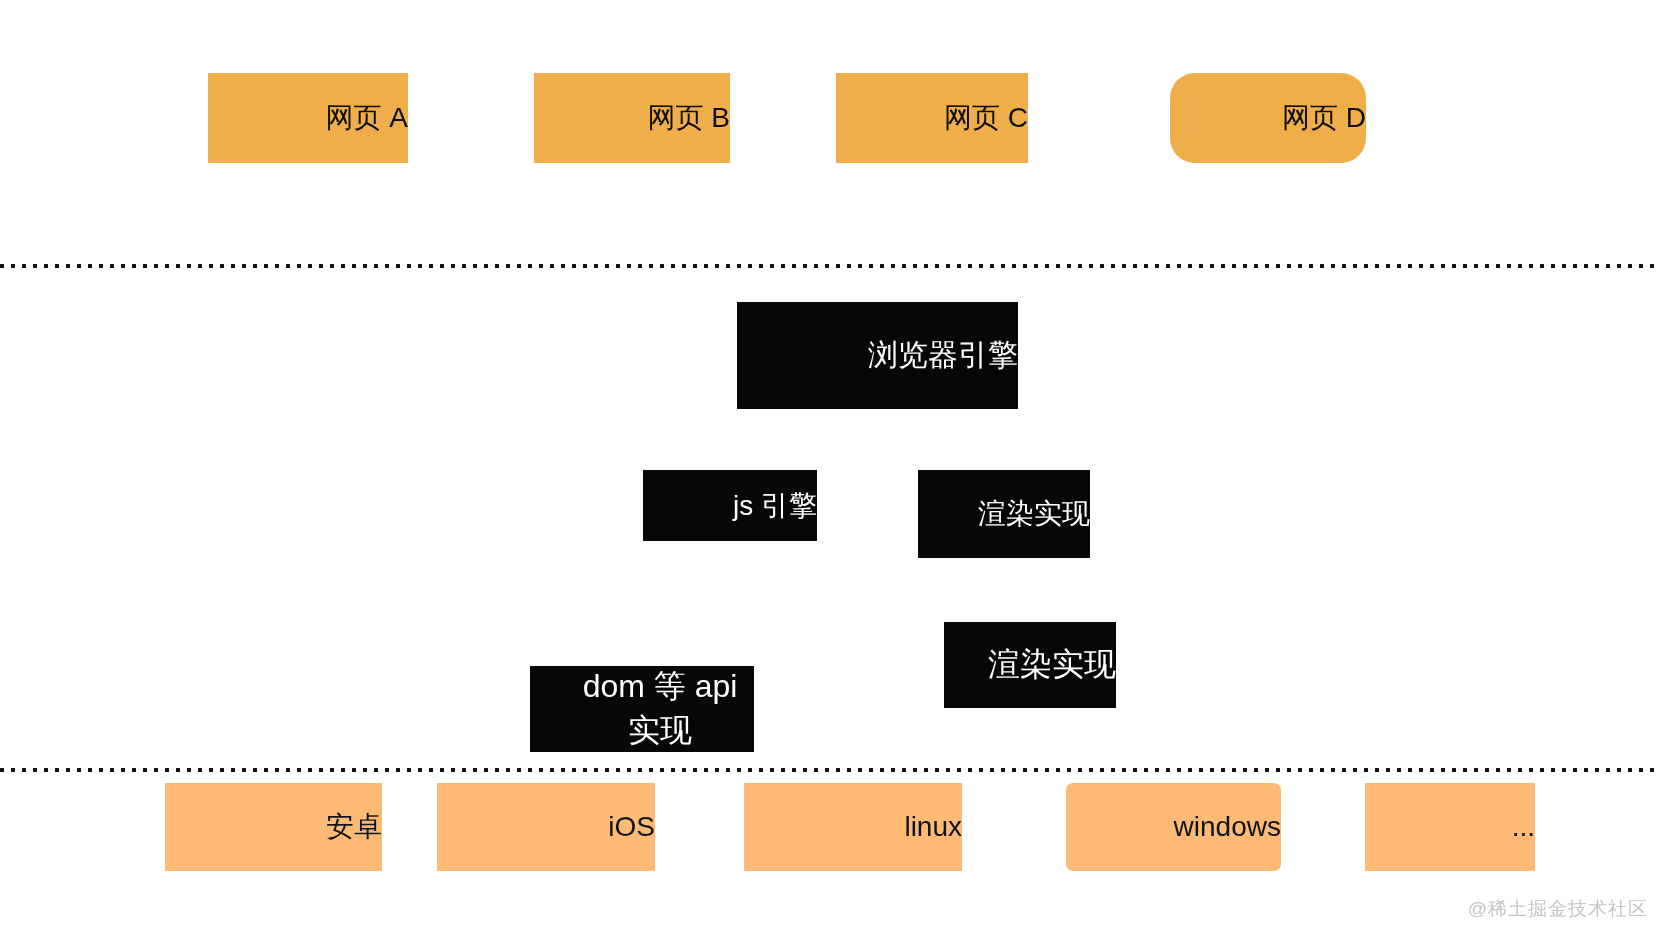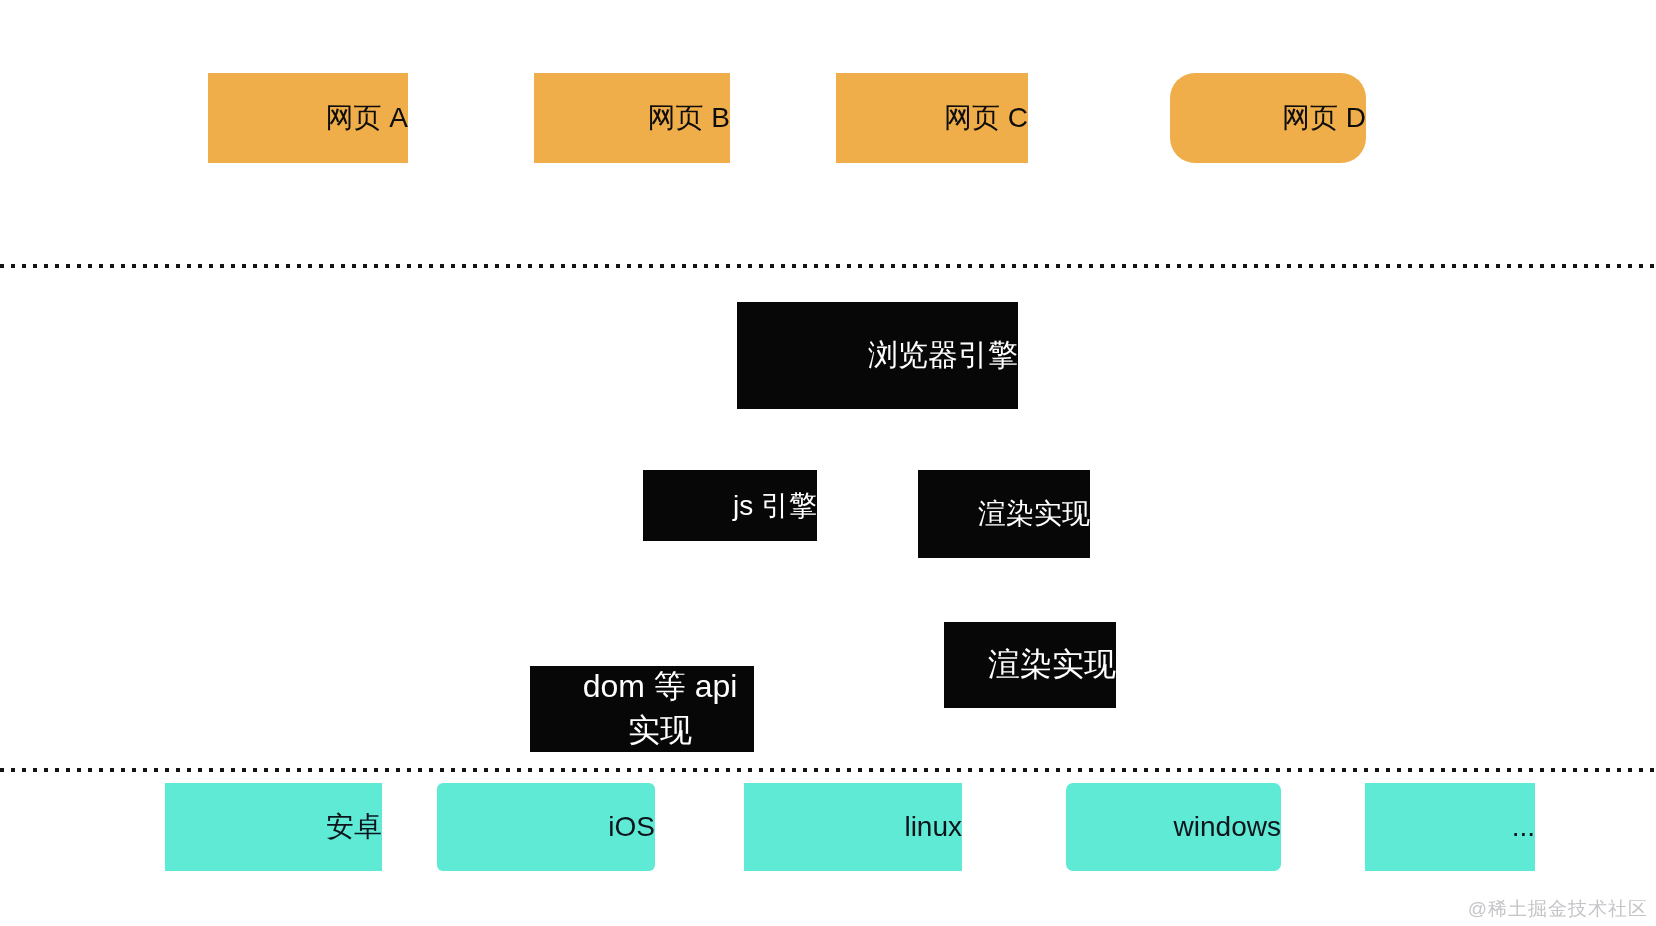--- a/index.html
+++ b/index.html
@@ -30,21 +30,21 @@
     font-size: 28px;
     height: 90px;
     top: 73px;
   }
   .engine-box {
     background: #070707;
     color: #ffffff;
     padding-left: 36px;
   }
   .platform-box {
-    background: #5eead4;
+    background: #fdba74;
     color: #0e141b;
     font-size: 28px;
     height: 88px;
     top: 783px;
   }
   .dotted-line {
     position: absolute;
     left: 0;
     width: 1656px;
     height: 4px;
@@ -58,21 +58,21 @@
   #divider-top    { top: 264px; }
   #divider-bottom { top: 768px; }
 
   #browser-engine { left: 737px; top: 302px; width: 281px; height: 107px; font-size: 30px; }
   #js-engine      { left: 643px; top: 470px; width: 174px; height: 71px;  font-size: 28px; }
   #render-engine  { left: 918px; top: 470px; width: 172px; height: 88px;  font-size: 28px; }
   #dom-api-impl   { left: 530px; top: 622px; width: 224px; height: 86px;  font-size: 32px; margin-top: 44px; }
   #render-impl    { left: 944px; top: 622px; width: 172px; height: 86px;  font-size: 32px; }
 
   #platform-android { left: 165px;  width: 217px; }
-  #platform-ios     { left: 437px;  width: 218px; border-radius: 6px; }
+  #platform-ios     { left: 437px;  width: 218px; }
   #platform-linux   { left: 744px;  width: 218px; }
   #platform-windows { left: 1066px; width: 215px; border-radius: 7px; }
   #platform-more    { left: 1365px; width: 170px; }
 
   #watermark {
     position: absolute;
     right: 8px;
     top: 883px;
     font-size: 19px;
     font-weight: normal;

